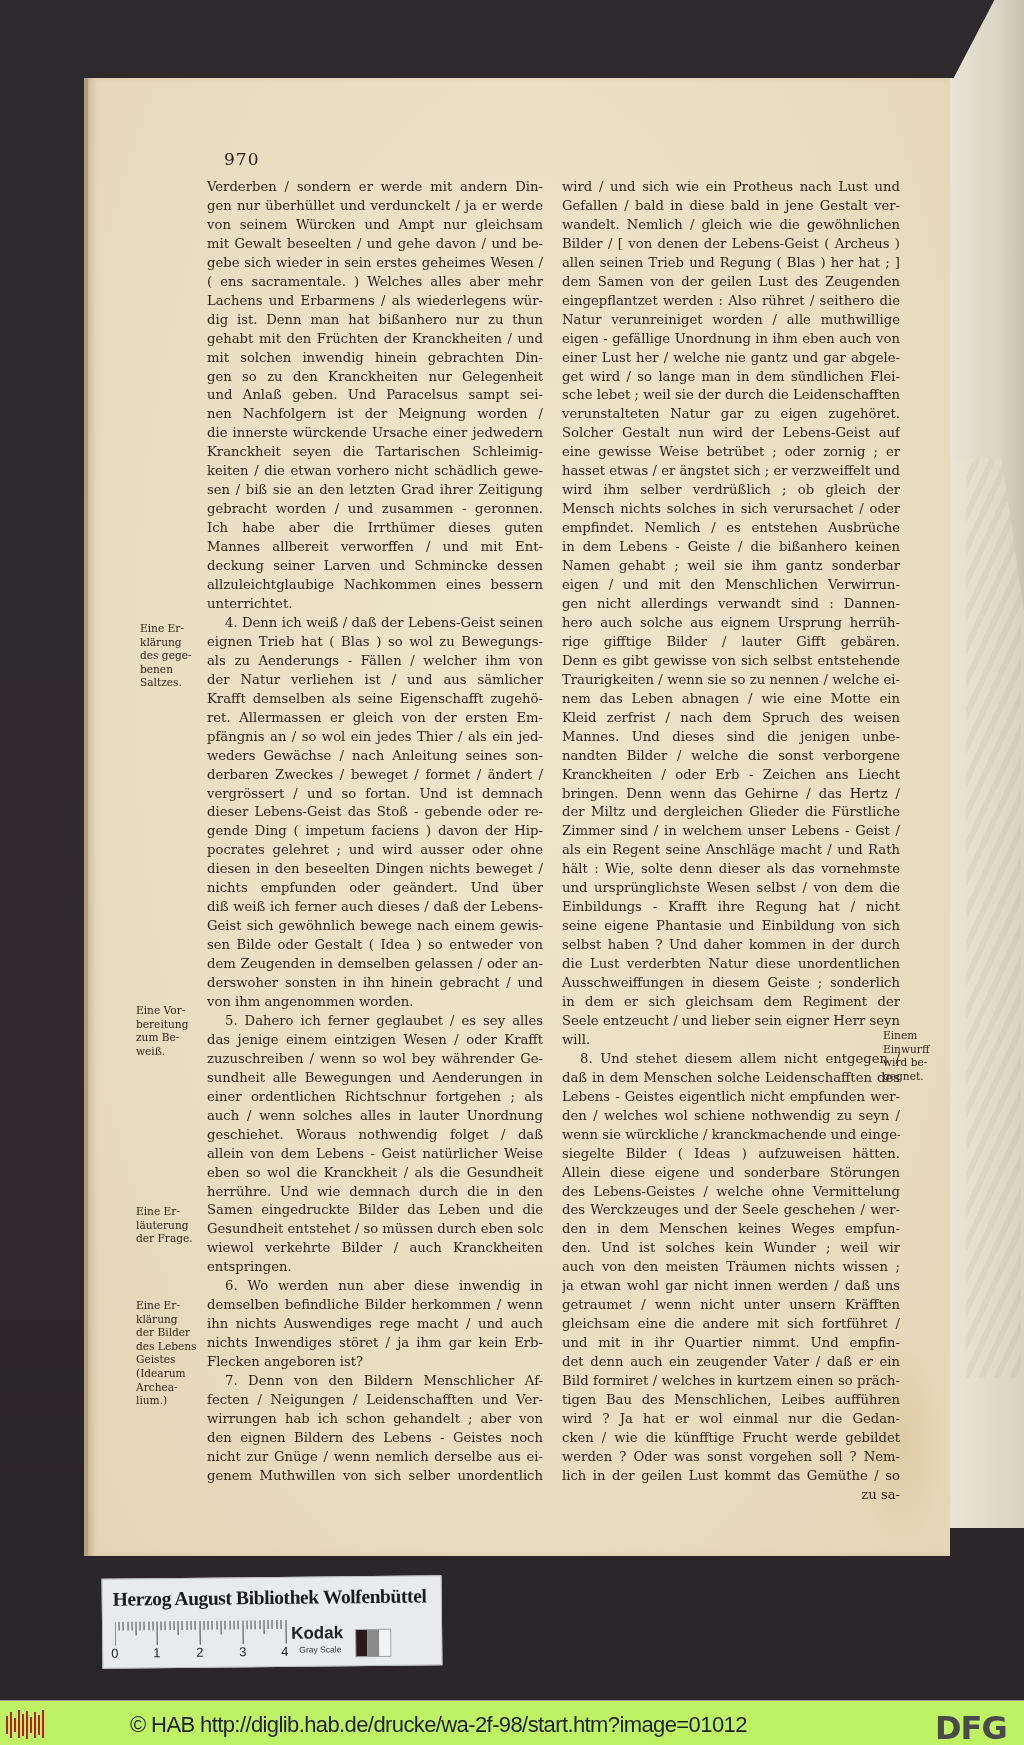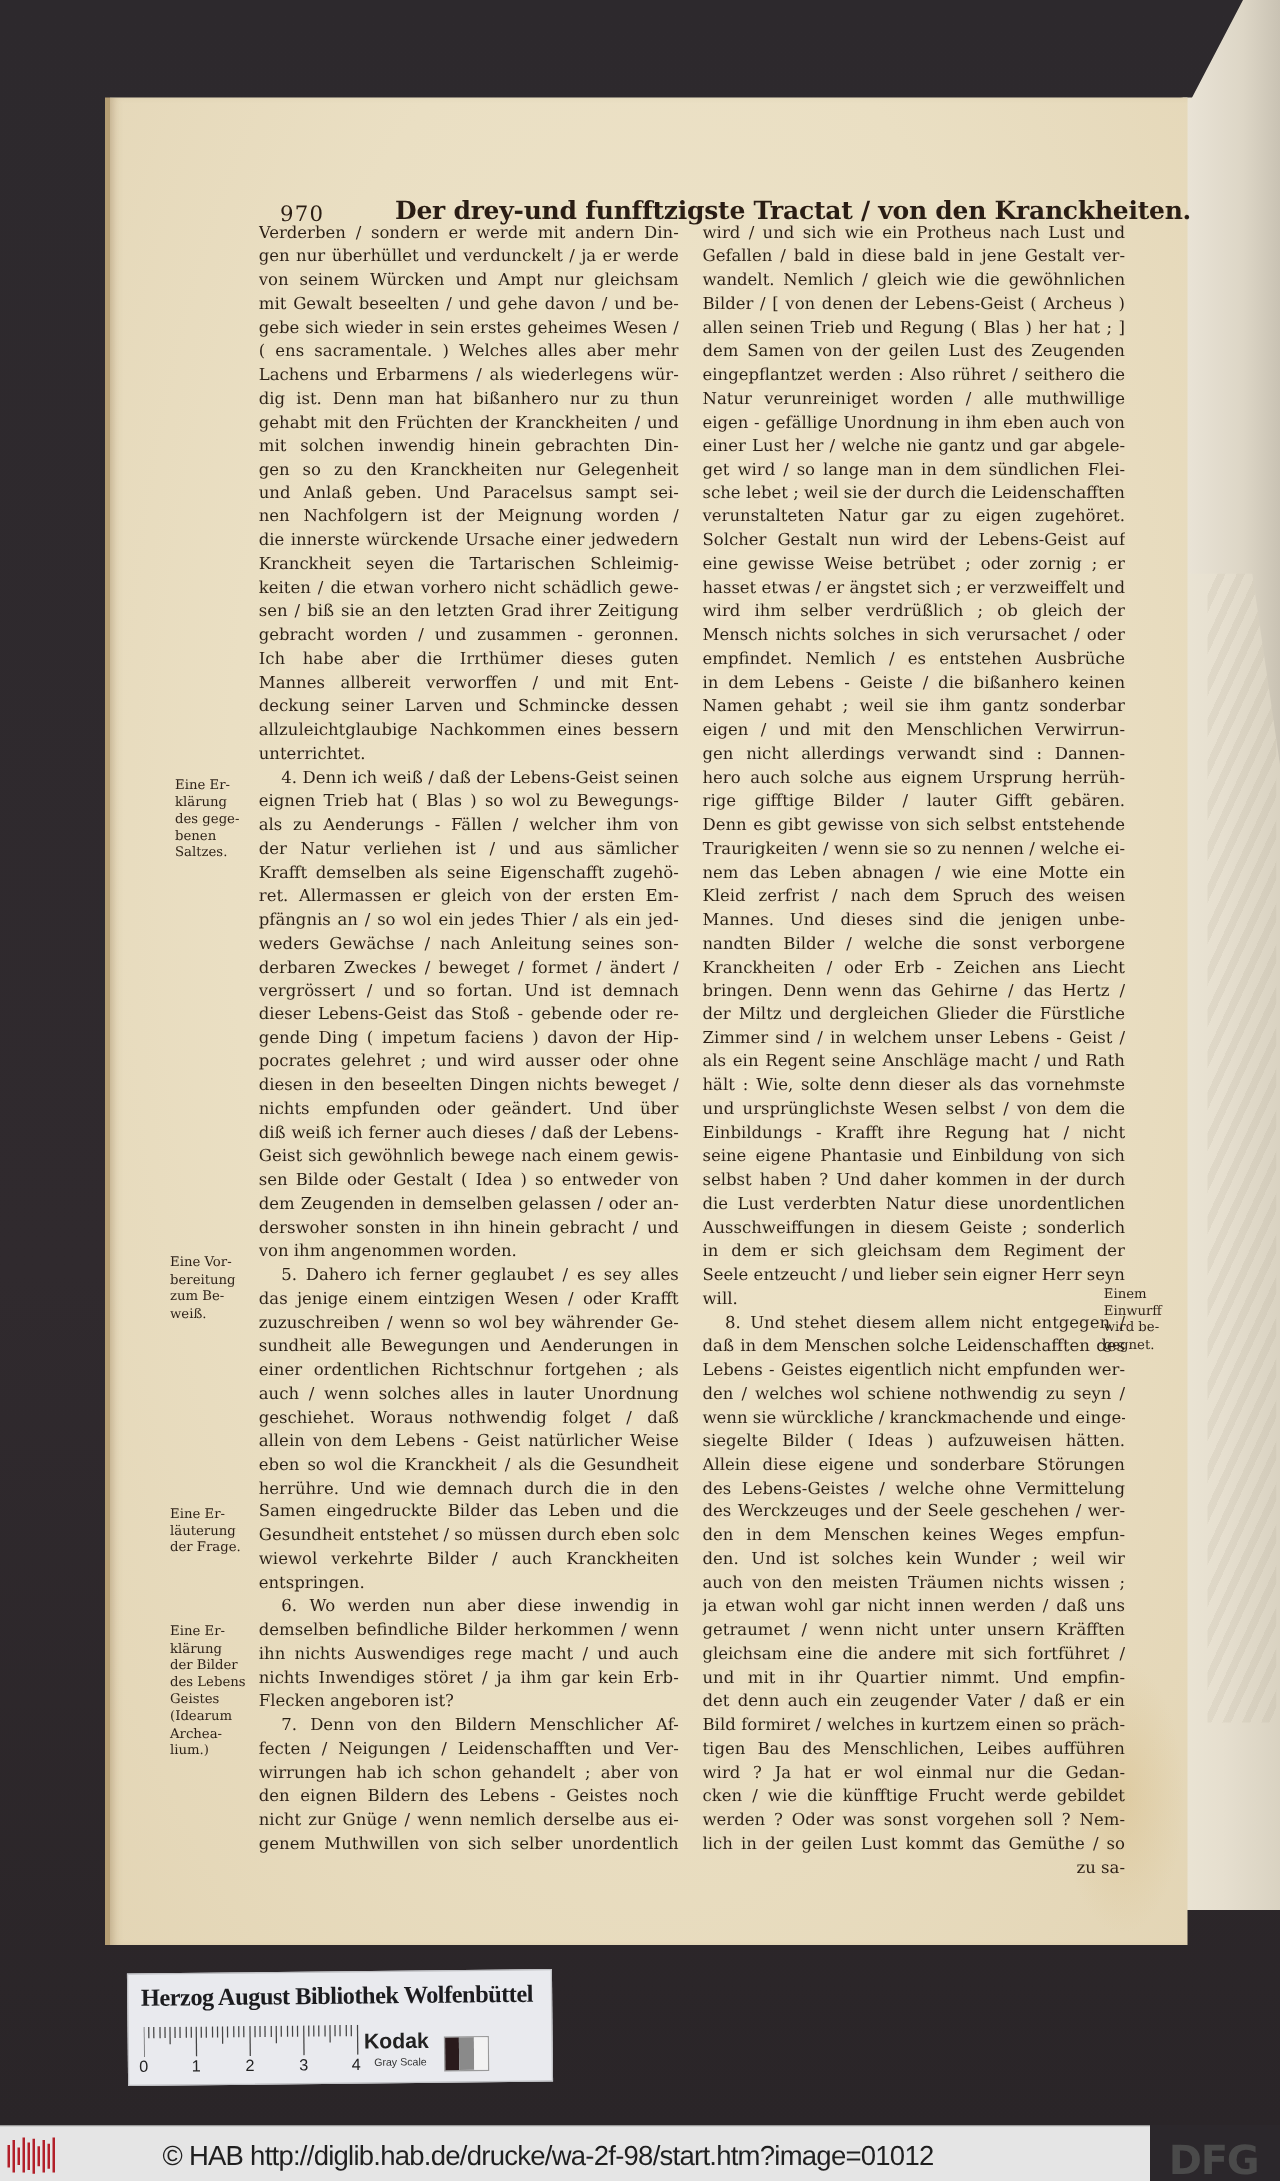--- a/index.html
+++ b/index.html
@@ -30,21 +30,21 @@
     position: absolute; left: 84px; top: 78px; width: 862px; height: 1478px;
     background: radial-gradient(ellipse at 50% 40%, #efe5cc 0%, #eadfc3 55%, #e3d5b5 100%);
     border-left: 4px solid #b59e74;
     box-shadow: inset 6px 0 8px -4px rgba(120,90,50,0.35);
   }
   .page-stain {
     position: absolute; left: 760px; top: 1250px; width: 100px; height: 220px;
     background: radial-gradient(ellipse, rgba(210,180,120,0.35), rgba(0,0,0,0) 70%);
   }
   .running-head {
-    position: absolute; top: 78px; left: 0; width: 748px; height: 30px;
+    position: absolute; top: 65px; left: 0; width: 748px; height: 30px;
     color: #2a1d14;
   }
   .page-number {
     position: absolute; left: 136px; top: 6px; font-size: 17px; letter-spacing: 1px;
   }
   .head-title {
     position: absolute; left: 228px; top: 0; font-size: 20px; font-weight: bold;
     letter-spacing: -0.2px; white-space: nowrap;
   }
   .column {
@@ -81,22 +81,22 @@
   .ruler { position: absolute; left: 12px; top: 42px; width: 175px; height: 24px; }
   .ruler svg { display: block; }
   .ruler-labels { position: absolute; left: 8px; top: 66px; width: 190px; height: 16px; }
   .ruler-labels span { position: absolute; font-size: 13px; color: #222; }
   .kodak { position: absolute; left: 188px; top: 46px; font-weight: bold; font-size: 17px; color: #222; }
   .grayscale-label { position: absolute; left: 196px; top: 67px; font-size: 8.5px; color: #333; }
   .gray-patches { position: absolute; left: 252px; top: 52px; width: 34px; height: 26px; display: flex; border: 1px solid #999; }
   .gray-patches span { flex: 1; }
 
   .footer {
-    position: absolute; left: 0; top: 1700px; width: 920px; height: 45px;
-    background: #e5e5e5; border-top: 1px solid #999;
+    position: absolute; left: 0; top: 1700px; width: 1024px; height: 45px;
+    background: #bef264; border-top: 1px solid #999;
     font-family: "Liberation Sans", sans-serif;
   }
   .footer-logo { position: absolute; left: 4px; top: 7px; width: 44px; height: 32px; }
   .footer-text {
     position: absolute; left: 130px; top: 11px; font-size: 22px; color: #1f1f1f;
     letter-spacing: -0.6px; white-space: nowrap;
   }
   .dfg-logo {
     position: absolute; left: 935px; top: 8px; font-size: 32px; font-weight: bold;
     color: #4a4a4a; letter-spacing: -1px; font-family: "DejaVu Sans", sans-serif;
@@ -107,21 +107,20 @@
 
 <div class="backdrop"></div>
 <div class="right-strip"></div>
 <div class="next-leaf"></div>
 
 <div class="page">
   <div class="page-stain"></div>
 
   <div class="running-head">
     <span class="page-number">970</span>
-    <span class="head-title">Der drey-und funfftzigste Tractat / von den Kranckheiten.</span>
   </div>
 
   <div class="column col-left" id="col-left">
       <span class="line">Verderben / sondern er werde mit andern Din-</span>
       <span class="line">gen nur überhüllet und verdunckelt / ja er werde</span>
       <span class="line">von seinem Würcken und Ampt nur gleichsam</span>
       <span class="line">mit Gewalt beseelten / und gehe davon / und be-</span>
       <span class="line">gebe sich wieder in sein erstes geheimes Wesen /</span>
       <span class="line">( ens sacramentale. ) Welches alles aber mehr</span>
       <span class="line">Lachens und Erbarmens / als wiederlegens wür-</span>

